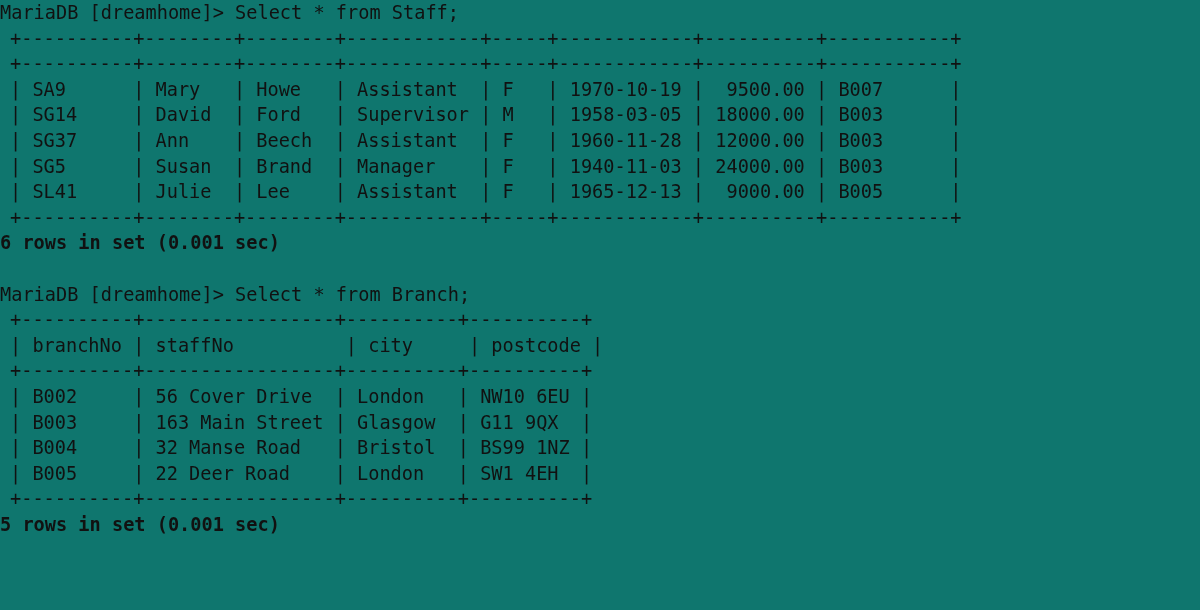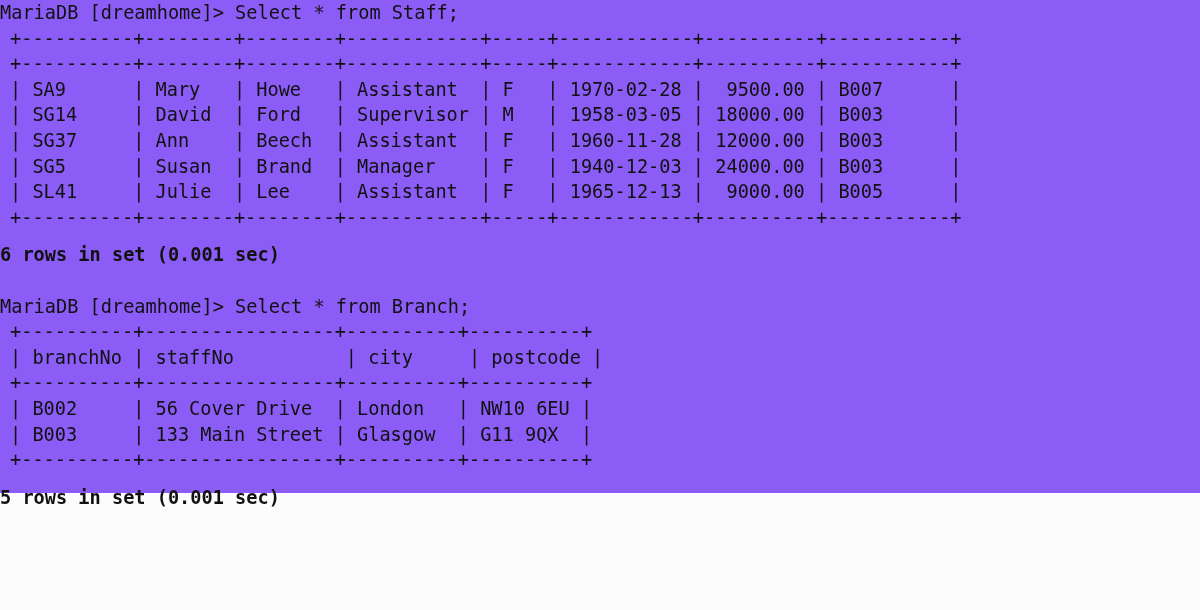--- a/index.html
+++ b/index.html
@@ -10,22 +10,22 @@
   }
   body {
     width: 1200px;
     height: 610px;
     overflow: hidden;
     font-family: "DejaVu Sans Mono", "Liberation Mono", monospace;
   }
   #terminal {
     position: relative;
     width: 1200px;
-    height: 493px;
-    background: #8b5cf6;
+    height: 610px;
+    background: #0f766e;
     color: #111111;
     padding: 0;
     box-sizing: border-box;
   }
   .line {
     font-family: "DejaVu Sans Mono", "Liberation Mono", monospace;
     font-size: 18.6px;
     line-height: 25.6px;
     height: 25.6px;
     white-space: pre;
@@ -36,52 +36,53 @@
   }
   .prompt-line {
     padding-left: 0px;
   }
   .table-line {
     padding-left: 10px;
   }
   .status-line {
     padding-left: 0px;
     font-weight: bold;
-    margin-top: 12px;
   }
   .blank-line {
     padding-left: 0px;
   }
   .block {
     margin: 0;
     padding: 0;
   }
 </style>
 </head>
 <body>
 
 <div id="terminal">
   <div id="terminal-content">
       <div class="block">
         <div class="line prompt-line">MariaDB [dreamhome]&gt; Select * from Staff;</div>
         <div class="line table-line">+----------+--------+--------+------------+-----+------------+----------+-----------+</div>
         <div class="line table-line">+----------+--------+--------+------------+-----+------------+----------+-----------+</div>
-        <div class="line table-line">| SA9      | Mary   | Howe   | Assistant  | F   | 1970-02-28 |  9500.00 | B007      |</div>
+        <div class="line table-line">| SA9      | Mary   | Howe   | Assistant  | F   | 1970-10-19 |  9500.00 | B007      |</div>
         <div class="line table-line">| SG14     | David  | Ford   | Supervisor | M   | 1958-03-05 | 18000.00 | B003      |</div>
         <div class="line table-line">| SG37     | Ann    | Beech  | Assistant  | F   | 1960-11-28 | 12000.00 | B003      |</div>
-        <div class="line table-line">| SG5      | Susan  | Brand  | Manager    | F   | 1940-12-03 | 24000.00 | B003      |</div>
+        <div class="line table-line">| SG5      | Susan  | Brand  | Manager    | F   | 1940-11-03 | 24000.00 | B003      |</div>
         <div class="line table-line">| SL41     | Julie  | Lee    | Assistant  | F   | 1965-12-13 |  9000.00 | B005      |</div>
         <div class="line table-line">+----------+--------+--------+------------+-----+------------+----------+-----------+</div>
         <div class="line status-line">6 rows in set (0.001 sec)</div>
         <div class="line blank-line">&nbsp;</div>
       </div>
       <div class="block">
         <div class="line prompt-line">MariaDB [dreamhome]&gt; Select * from Branch;</div>
         <div class="line table-line">+----------+-----------------+----------+----------+</div>
         <div class="line table-line">| branchNo | staffNo          | city     | postcode |</div>
         <div class="line table-line">+----------+-----------------+----------+----------+</div>
         <div class="line table-line">| B002     | 56 Cover Drive  | London   | NW10 6EU |</div>
-        <div class="line table-line">| B003     | 133 Main Street | Glasgow  | G11 9QX  |</div>
+        <div class="line table-line">| B003     | 163 Main Street | Glasgow  | G11 9QX  |</div>
+        <div class="line table-line">| B004     | 32 Manse Road   | Bristol  | BS99 1NZ |</div>
+        <div class="line table-line">| B005     | 22 Deer Road    | London   | SW1 4EH  |</div>
         <div class="line table-line">+----------+-----------------+----------+----------+</div>
         <div class="line status-line">5 rows in set (0.001 sec)</div>
       </div>
     </div>
 </div>
 
 </body></html>

